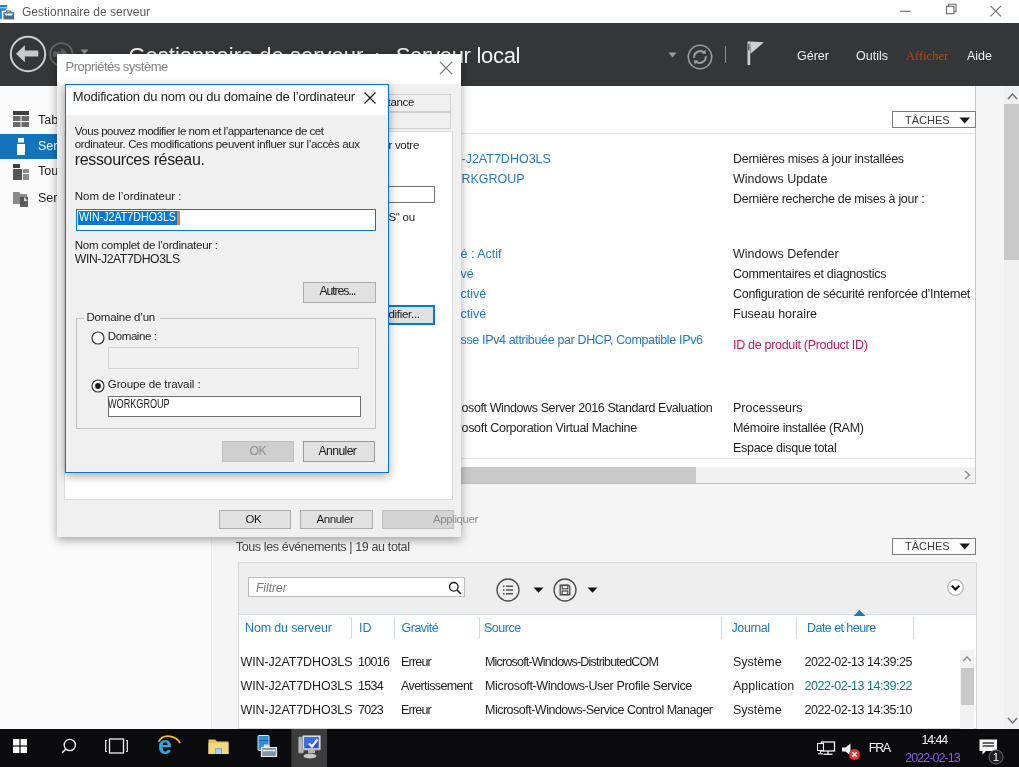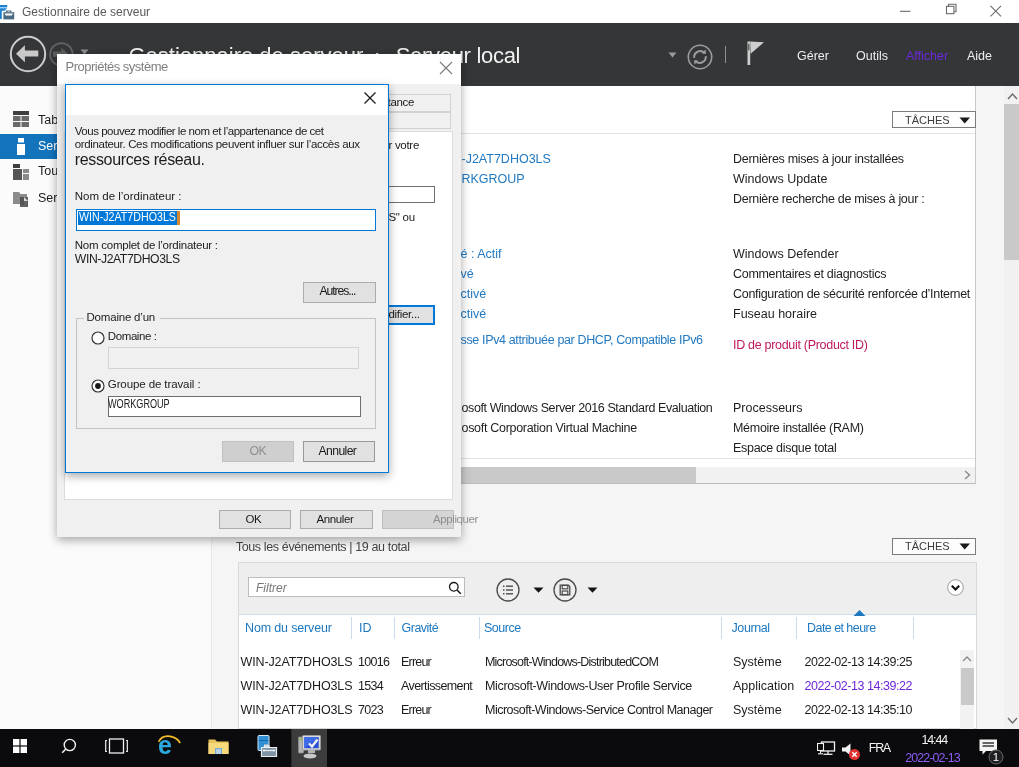--- a/index.html
+++ b/index.html
@@ -61,21 +61,21 @@
 </svg>
 <div class="ab" style="left:724.5px;top:46px;width:1.6px;height:17px;background:#8f9091;"></div>
 
 <svg class="ab" style="left:746px;top:41px" width="20" height="25" viewBox="0 0 20 25">
   <rect x="1.5" y="0.5" width="2.7" height="23.5" fill="#cfcfcf"></rect>
   <path d="M4.2 0.5 L18 1.3 L4.6 12.8 Z" fill="#cfcfcf"></path>
   <rect x="2.3" y="2.8" width="1.1" height="6.5" fill="#3a3c3d"></rect>
 </svg>
 <div class="t" style="left:797px;top:49.5px;font-size:12.5px;color:#eeeeee;">Gérer</div>
 <div class="t" style="left:856px;top:49.5px;font-size:12.5px;color:#eeeeee;">Outils</div>
-<div class="t" style="left:906px;top:49.5px;font-size:12.5px;color:#6d28d9;">Afficher</div>
+<div class="t" style="left:906px;top:49.5px;font-size:12.5px;color:#c2410c;font-family:Liberation Serif, serif;">Afficher</div>
 <div class="t" style="left:967px;top:49.5px;font-size:12.5px;color:#eeeeee;">Aide</div>
 
 <div class="ab" style="left:0;top:86px;width:212px;height:643px;background:#fbfbfb;border-right:1px solid #eaeaea;"></div>
 
 <svg class="ab" style="left:13px;top:111px" width="17" height="16" viewBox="0 0 17 16">
   <rect x="0" y="0" width="16" height="4" fill="#3f3f3f"></rect>
   <rect x="0" y="5" width="7.5" height="5" fill="#6a6a6a"></rect>
       <rect x="8.5" y="5" width="7.5" height="5" fill="#6a6a6a"></rect>
   <rect x="0" y="11" width="7.5" height="5" fill="#6a6a6a"></rect>
       <rect x="8.5" y="11" width="7.5" height="5" fill="#6a6a6a"></rect>
@@ -207,21 +207,21 @@
 <div class="t" style="left:358px;top:656.2px;font-size:12.5px;color:#1c1c1c;letter-spacing:-0.7px;">10016</div>
 <div class="t" style="left:401px;top:656.2px;font-size:12.5px;color:#1c1c1c;letter-spacing:-0.8px;">Erreur</div>
 <div class="t" style="left:485px;top:656.2px;font-size:12.5px;color:#1c1c1c;letter-spacing:-0.8px;">Microsoft-Windows-DistributedCOM</div>
 <div class="t" style="left:733px;top:656.2px;font-size:12.5px;color:#1c1c1c;">Système</div>
 <div class="t" style="left:804.5px;top:656.2px;font-size:12.5px;color:#1c1c1c;letter-spacing:-0.45px;">2022-02-13 14:39:25</div>
 <div class="t" style="left:240.5px;top:680.2px;font-size:12.5px;color:#1c1c1c;letter-spacing:-0.12px;">WIN-J2AT7DHO3LS</div>
 <div class="t" style="left:358px;top:680.2px;font-size:12.5px;color:#1c1c1c;letter-spacing:-0.7px;">1534</div>
 <div class="t" style="left:401px;top:680.2px;font-size:12.5px;color:#1c1c1c;letter-spacing:-0.6px;">Avertissement</div>
 <div class="t" style="left:485px;top:680.2px;font-size:12.5px;color:#1c1c1c;letter-spacing:-0.35px;">Microsoft-Windows-User Profile Service</div>
 <div class="t" style="left:733px;top:680.2px;font-size:12.5px;color:#1c1c1c;">Application</div>
-<div class="t" style="left:804.5px;top:680.2px;font-size:12.5px;color:#6d28d9;letter-spacing:-0.45px;">2022-02-13 14:39:22</div>
+<div class="t" style="left:804.5px;top:680.2px;font-size:12.5px;color:#0f766e;letter-spacing:-0.45px;">2022-02-13 14:39:22</div>
 <div class="t" style="left:240.5px;top:704.2px;font-size:12.5px;color:#1c1c1c;letter-spacing:-0.12px;">WIN-J2AT7DHO3LS</div>
 <div class="t" style="left:358px;top:704.2px;font-size:12.5px;color:#1c1c1c;letter-spacing:-0.7px;">7023</div>
 <div class="t" style="left:401px;top:704.2px;font-size:12.5px;color:#1c1c1c;letter-spacing:-0.8px;">Erreur</div>
 <div class="t" style="left:485px;top:704.2px;font-size:12.5px;color:#1c1c1c;letter-spacing:-0.5px;">Microsoft-Windows-Service Control Manager</div>
 <div class="t" style="left:733px;top:704.2px;font-size:12.5px;color:#1c1c1c;">Système</div>
 <div class="t" style="left:804.5px;top:704.2px;font-size:12.5px;color:#1c1c1c;letter-spacing:-0.45px;">2022-02-13 14:35:10</div>
 
 <div class="ab" style="left:960px;top:650px;width:14px;height:79px;background:#f2f2f2;"></div>
 <svg class="ab" style="left:962px;top:655px" width="10" height="8" viewBox="0 0 10 8">
       <path d="M1 6 L5 2 L9 6" fill="none" stroke="#8a8a8a" stroke-width="1.4"></path>
@@ -260,20 +260,21 @@
 
 <div class="ab" style="left:218.5px;top:510px;width:72px;height:18.5px;background:#e1e1e1;border:1px solid #acacac;"></div>
 <div class="t" style="left:245.5px;top:514.2px;font-size:11.5px;color:#1a1a1a;letter-spacing:-0.4px;">OK</div>
 <div class="ab" style="left:300px;top:510px;width:72.5px;height:18.5px;background:#e1e1e1;border:1px solid #acacac;"></div>
 <div class="t" style="left:316.5px;top:514.2px;font-size:11.5px;color:#1a1a1a;letter-spacing:-0.4px;">Annuler</div>
 <div class="ab" style="left:381.5px;top:510px;width:72px;height:18.5px;background:#d4d4d4;border:1px solid #bfbfbf;"></div>
 <div class="t" style="left:393px;top:514.2px;font-size:11.5px;color:#8f8f8f;letter-spacing:-0.4px;margin-left:40px;">Appliquer</div>
 
 <div id="dlg2" class="ab" style="left:64.5px;top:84px;width:324px;height:389px;background:#f0f0f0;border:1px solid #0078d7;box-shadow:0 3px 9px rgba(0,0,0,0.35);"></div>
 <div class="ab" style="left:65.5px;top:85px;width:321.5px;height:29.5px;background:#ffffff;"></div>
+<div class="t" style="left:72.8px;top:89.6px;font-size:13px;color:#1b1b1b;letter-spacing:-0.2px;">Modification du nom ou du domaine de l’ordinateur</div>
 <svg class="ab" style="left:364.3px;top:92.2px" width="12" height="12" viewBox="0 0 12 12">
   <g stroke="#1b1b1b" stroke-width="1.2">
         <line x1="0.5" y1="0.5" x2="11.5" y2="11.5"></line>
         <line x1="11.5" y1="0.5" x2="0.5" y2="11.5"></line>
       </g>
 </svg>
 <div class="t" style="left:74.8px;top:125.7px;font-size:11.5px;color:#1c1c1c;letter-spacing:-0.48px;">Vous pouvez modifier le nom et l’appartenance de cet</div>
 <div class="t" style="left:74.8px;top:138.9px;font-size:11.5px;color:#1c1c1c;letter-spacing:-0.35px;">ordinateur. Ces modifications peuvent influer sur l’accès aux</div>
 <div class="t" style="left:74.8px;top:152.2px;font-size:16px;color:#1c1c1c;letter-spacing:-0.35px;">ressources réseau.</div>
 <div class="t" style="left:74.8px;top:191.3px;font-size:11.5px;color:#1c1c1c;letter-spacing:0px;">Nom de l’ordinateur :</div>

